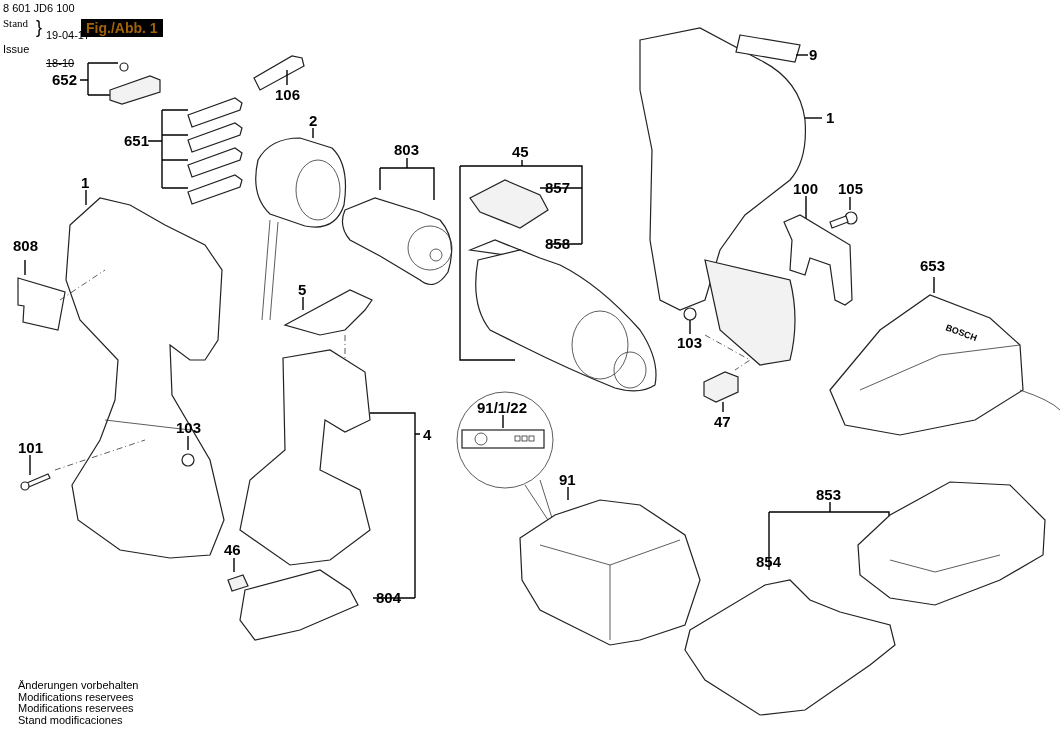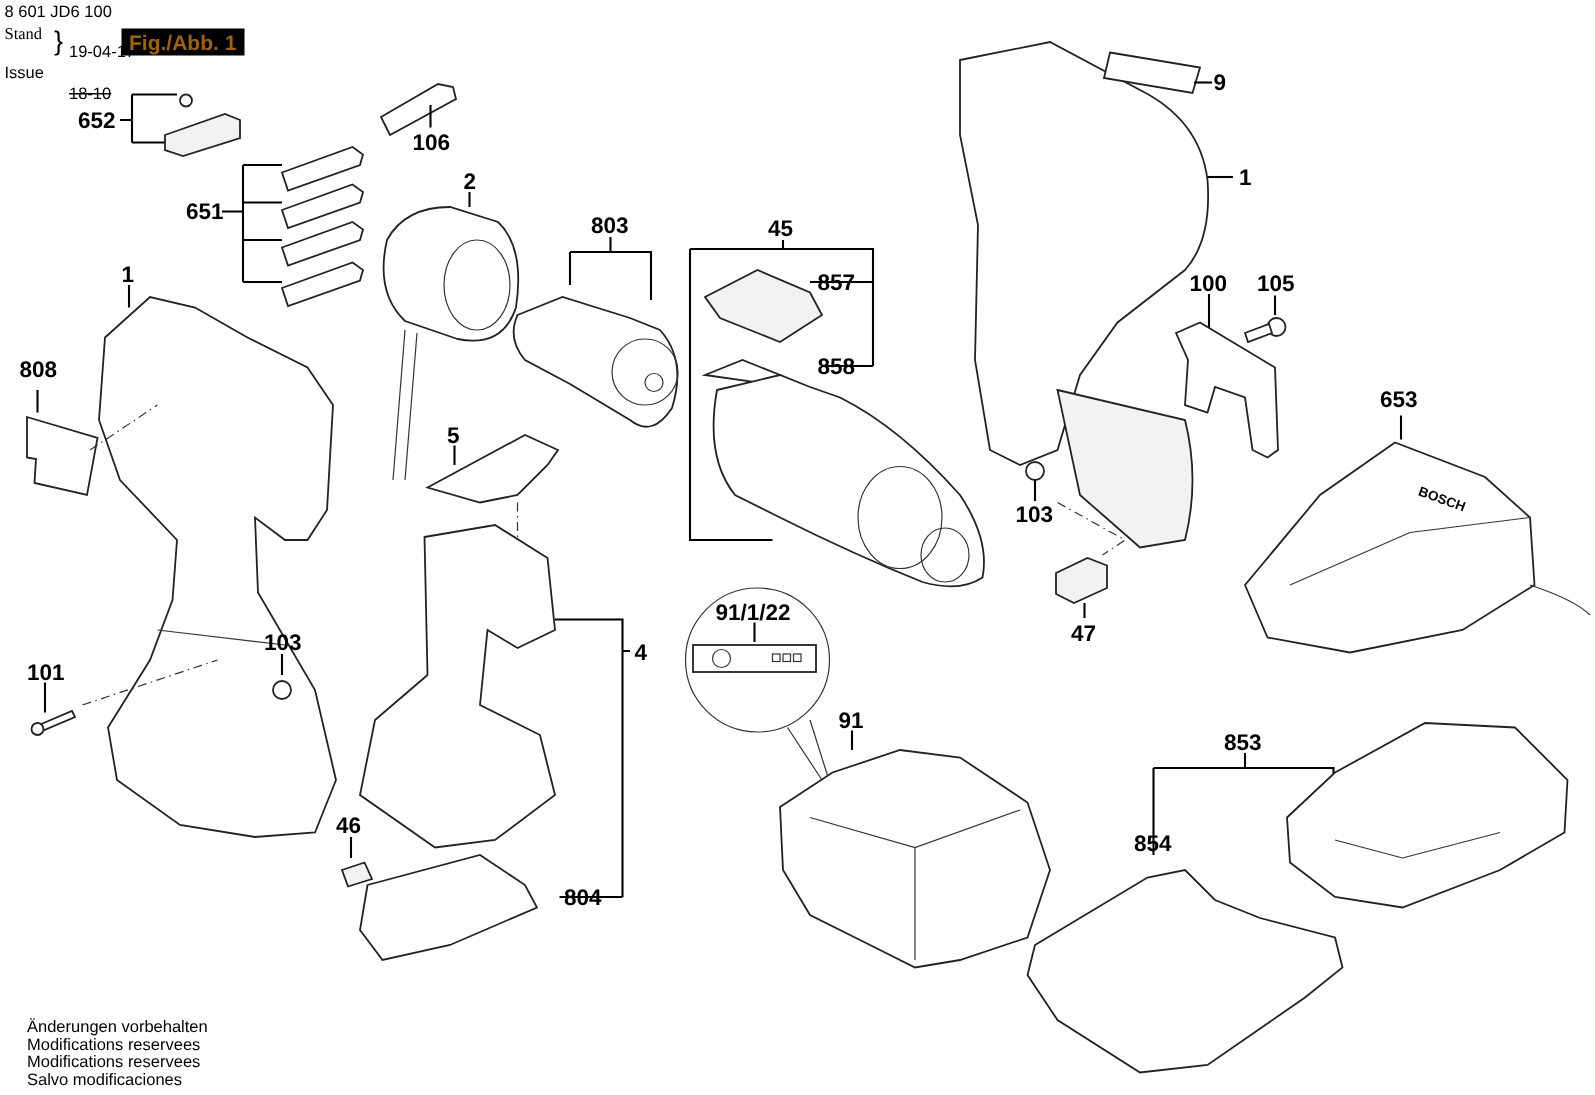--- a/index.html
+++ b/index.html
@@ -197,14 +197,14 @@
   <text class="lbl" x="816" y="500">853</text>
   <text class="lbl" x="756" y="567">854</text>
   <text class="lbl" x="224" y="555">46</text>
   <text class="lbl" x="376" y="603">804</text>
 </svg>
 
 <div class="foot">
   <div>Änderungen vorbehalten</div>
   <div>Modifications reservees</div>
   <div>Modifications reservees</div>
-  <div>Salvo modificaciones</div>
+  <div>Stand modificaciones</div>
 </div>
 
 </body></html>

